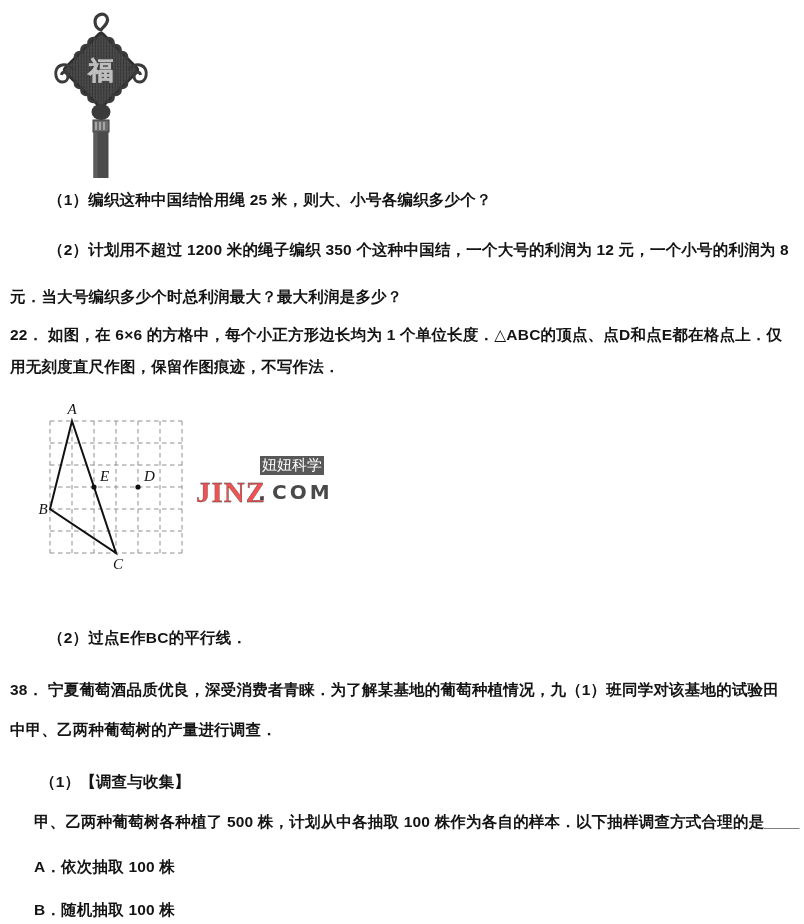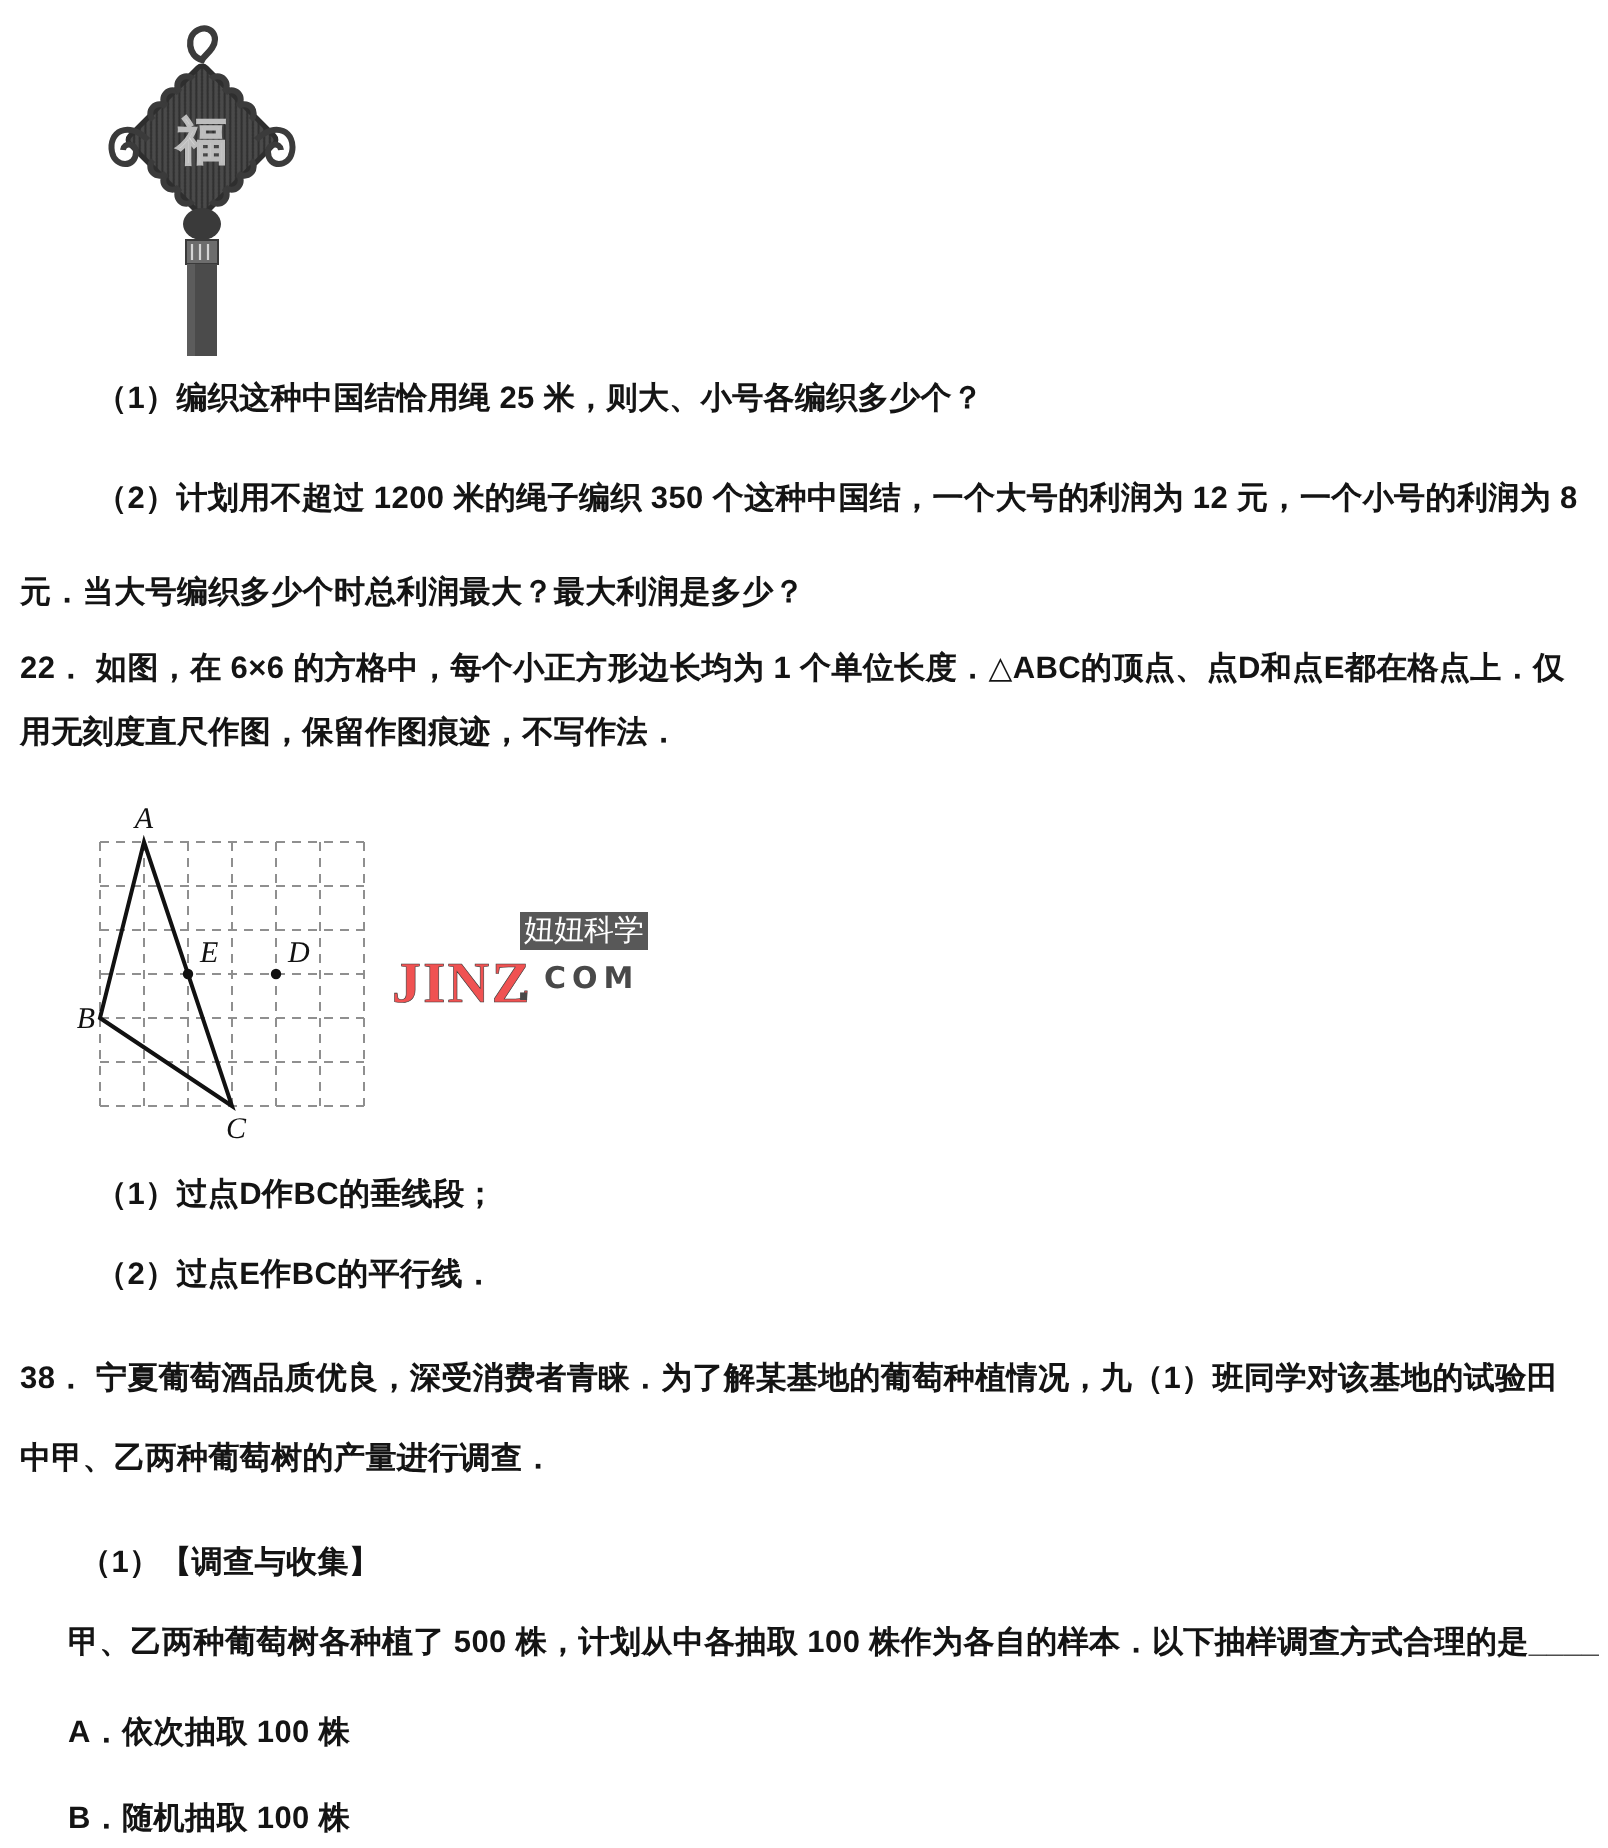--- a/index.html
+++ b/index.html
@@ -92,21 +92,21 @@
     top: 29px;
     font-size: 20px;
     font-weight: 800;
     color: #3a3a3a;
     font-family: "DejaVu Sans", sans-serif;
   }
   .wm-com {
     position: absolute;
     left: 76px;
     top: 28px;
-    font-size: 15px;
+    font-size: 20px;
     font-weight: 800;
     letter-spacing: 3px;
     color: #3a3a3a;
     font-family: "DejaVu Sans", sans-serif;
   }
 </style>
 </head>
 <body>
 
 <div class="page">
@@ -214,21 +214,20 @@
     </svg>
   </div>
 
   <div class="watermark">
     <div class="wm-jinz">JINZ</div>
     <div class="wm-cn">妞妞科学</div>
     <div class="wm-dot">.</div>
     <div class="wm-com">COM</div>
   </div>
 
-  <div class="qline" style="left:48px; top:588px;">（1）过点D作BC的垂线段；</div>
   <div class="qline" style="left:48px; top:628px;">（2）过点E作BC的平行线．</div>
 
   <div class="qline" style="left:10px; top:680px;">38．</div>
   <div class="qline" style="left:48px; top:680px;">宁夏葡萄酒品质优良，深受消费者青睐．为了解某基地的葡萄种植情况，九（1）班同学对该基地的试验田</div>
   <div class="qline" style="left:10px; top:720px;">中甲、乙两种葡萄树的产量进行调查．</div>
 
   <div class="qline" style="left:40px; top:772px;">（1）【调查与收集】</div>
 
   <div class="qline" style="left:34px; top:812px;">甲、乙两种葡萄树各种植了 500 株，计划从中各抽取 100 株作为各自的样本．以下抽样调查方式合理的是____．</div>
 

